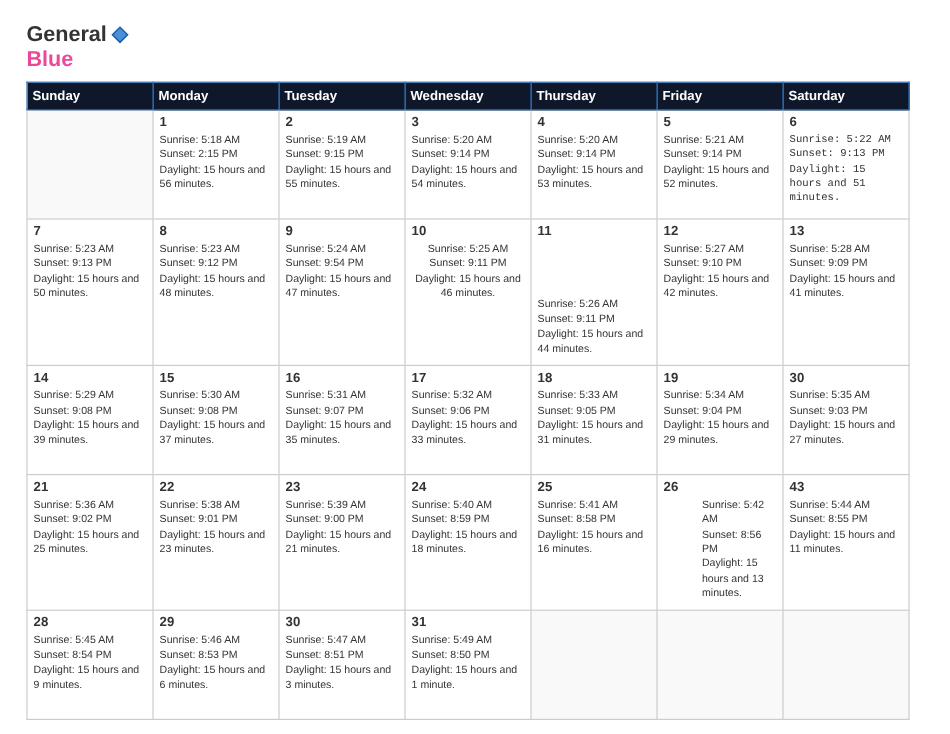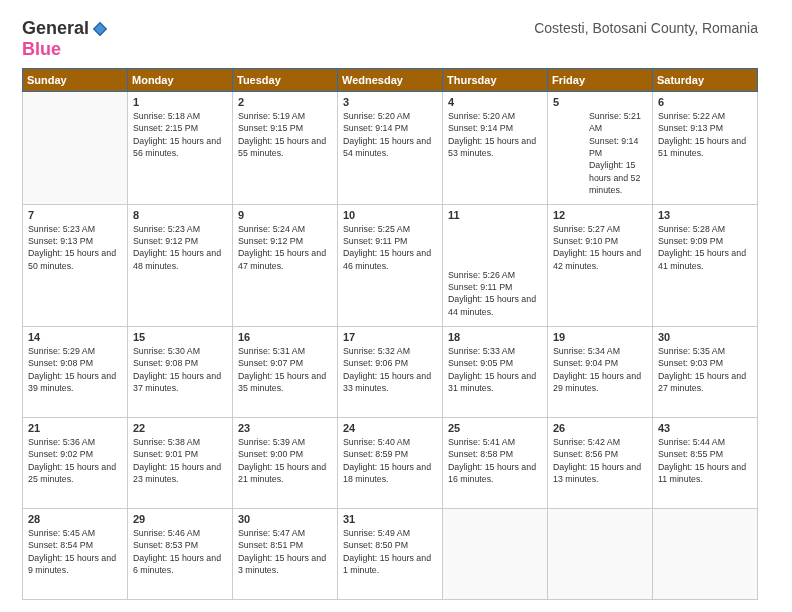--- a/index.html
+++ b/index.html
@@ -63,21 +63,21 @@
       margin-top: 2px;
     }
     .calendar {
       flex: 1;
       border: 1px solid #ccc;
       border-collapse: collapse;
       width: 100%;
       font-size: 9.5px;
     }
     .calendar th {
-      background-color: #a16207;
+      background-color: #0f172a;
       color: white;
       padding: 5px 4px;
       text-align: left;
       font-size: 11px;
       font-weight: bold;
       border: 1px solid #2b6cb0;
     }
     .calendar td {
       border: 1px solid #ccc;
       vertical-align: top;
@@ -115,21 +115,20 @@
       <div class="logo-text">
         <span class="logo-general">General</span>
         <svg class="logo-icon" viewBox="0 0 20 20">
           <path d="M10 2 L18 10 L10 18 L2 10 Z" fill="#1a5fa8"></path>
           <path d="M10 4 L16 10 L10 16 L4 10 Z" fill="#4a90d9"></path>
         </svg>
       </div>
       <span class="logo-blue">Blue</span>
     </div>
     <div class="title-section">
-      <div class="location">Costesti, Botosani County, Romania</div>
     </div>
   </div>
 
   <table class="calendar">
     <thead>
       <tr>
       <th>Sunday</th>
           <th>Monday</th>
           <th>Tuesday</th>
           <th>Wednesday</th>
@@ -160,53 +159,53 @@
 Daylight: 15 hours and 54 minutes.</div>
           </td>
           <td>
             <span class="day-number">4</span>
             <div class="day-info" style="white-space: pre-line;">Sunrise: 5:20 AM
 Sunset: 9:14 PM
 Daylight: 15 hours and 53 minutes.</div>
           </td>
           <td>
             <span class="day-number">5</span>
-            <div class="day-info" style="white-space: pre-line; margin-left: 36px;">Sunrise: 5:21 AM
+            <div class="day-info" style="white-space: pre-line;">Sunrise: 5:21 AM
 Sunset: 9:14 PM
 Daylight: 15 hours and 52 minutes.</div>
           </td>
           <td>
             <span class="day-number">6</span>
-            <div class="day-info" style="white-space: pre-line;">Sunrise: 5:22 AM
+            <div class="day-info" style="white-space: pre-line; font-family: Liberation Mono, monospace;">Sunrise: 5:22 AM
 Sunset: 9:13 PM
 Daylight: 15 hours and 51 minutes.</div>
           </td>
         </tr>
         <tr>
           <td>
             <span class="day-number">7</span>
             <div class="day-info" style="white-space: pre-line;">Sunrise: 5:23 AM
 Sunset: 9:13 PM
 Daylight: 15 hours and 50 minutes.</div>
           </td>
           <td>
             <span class="day-number">8</span>
             <div class="day-info" style="white-space: pre-line;">Sunrise: 5:23 AM
 Sunset: 9:12 PM
 Daylight: 15 hours and 48 minutes.</div>
           </td>
           <td>
             <span class="day-number">9</span>
             <div class="day-info" style="white-space: pre-line;">Sunrise: 5:24 AM
-Sunset: 9:12 PM
+Sunset: 9:54 PM
 Daylight: 15 hours and 47 minutes.</div>
           </td>
           <td>
             <span class="day-number">10</span>
-            <div class="day-info" style="white-space: pre-line;">Sunrise: 5:25 AM
+            <div class="day-info" style="white-space: pre-line; text-align: center;">Sunrise: 5:25 AM
 Sunset: 9:11 PM
 Daylight: 15 hours and 46 minutes.</div>
           </td>
           <td>
             <span class="day-number">11</span>
             <div class="day-info" style="white-space: pre-line; margin-top: 48px;">Sunrise: 5:26 AM
 Sunset: 9:11 PM
 Daylight: 15 hours and 44 minutes.</div>
           </td>
           <td>
@@ -292,21 +291,21 @@
 Daylight: 15 hours and 18 minutes.</div>
           </td>
           <td>
             <span class="day-number">25</span>
             <div class="day-info" style="white-space: pre-line;">Sunrise: 5:41 AM
 Sunset: 8:58 PM
 Daylight: 15 hours and 16 minutes.</div>
           </td>
           <td>
             <span class="day-number">26</span>
-            <div class="day-info" style="white-space: pre-line;">Sunrise: 5:42 AM
+            <div class="day-info" style="white-space: pre-line; margin-left: 32px;">Sunrise: 5:42 AM
 Sunset: 8:56 PM
 Daylight: 15 hours and 13 minutes.</div>
           </td>
           <td>
             <span class="day-number">43</span>
             <div class="day-info" style="white-space: pre-line;">Sunrise: 5:44 AM
 Sunset: 8:55 PM
 Daylight: 15 hours and 11 minutes.</div>
           </td>
         </tr>

